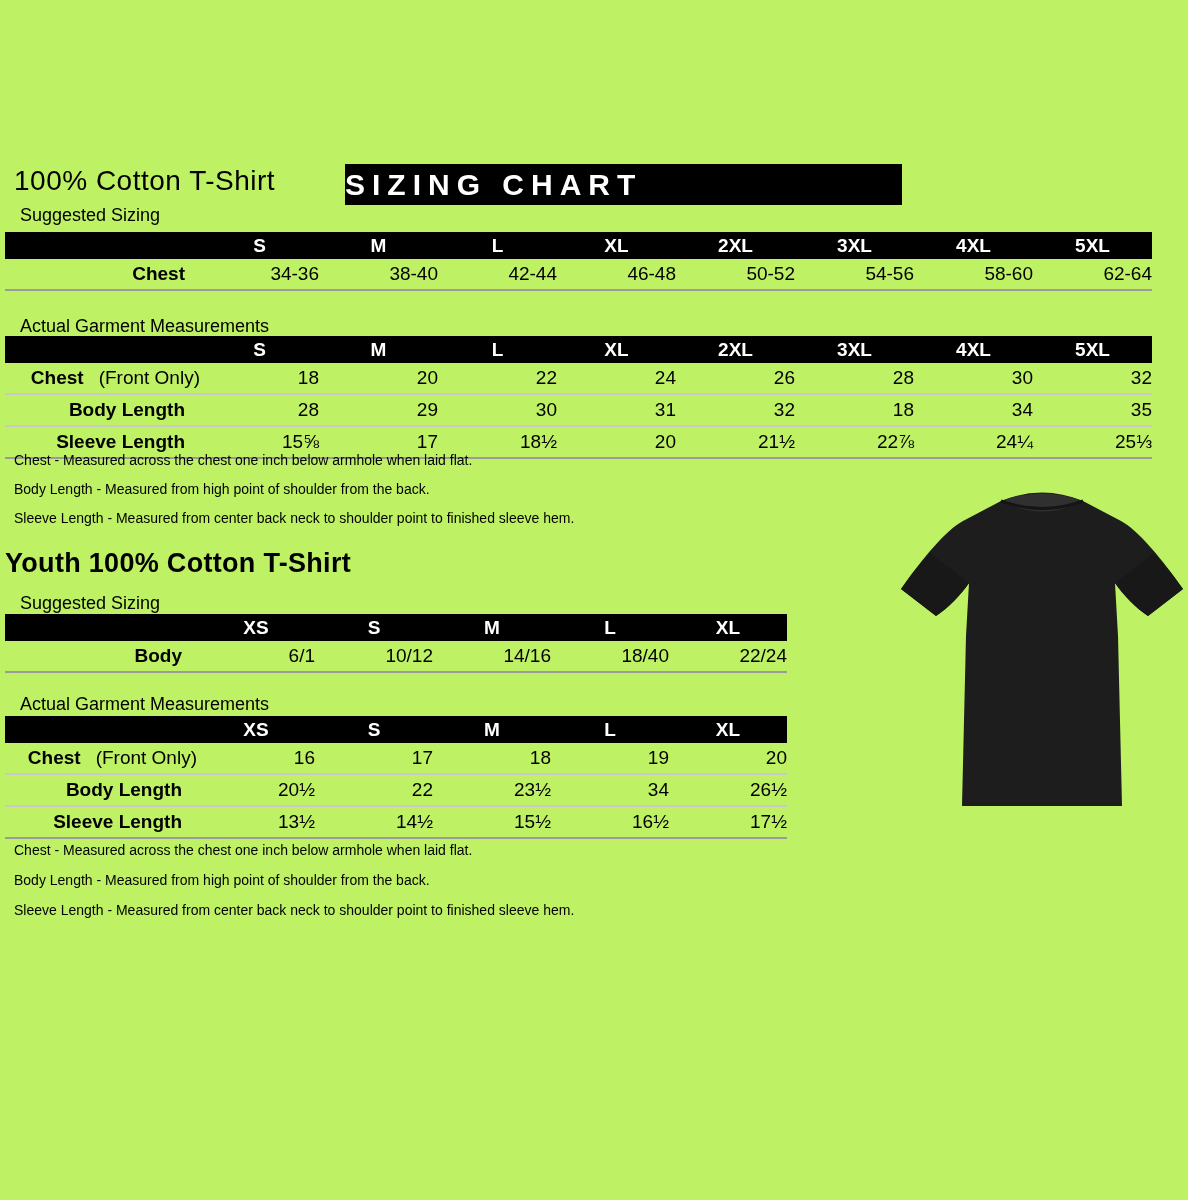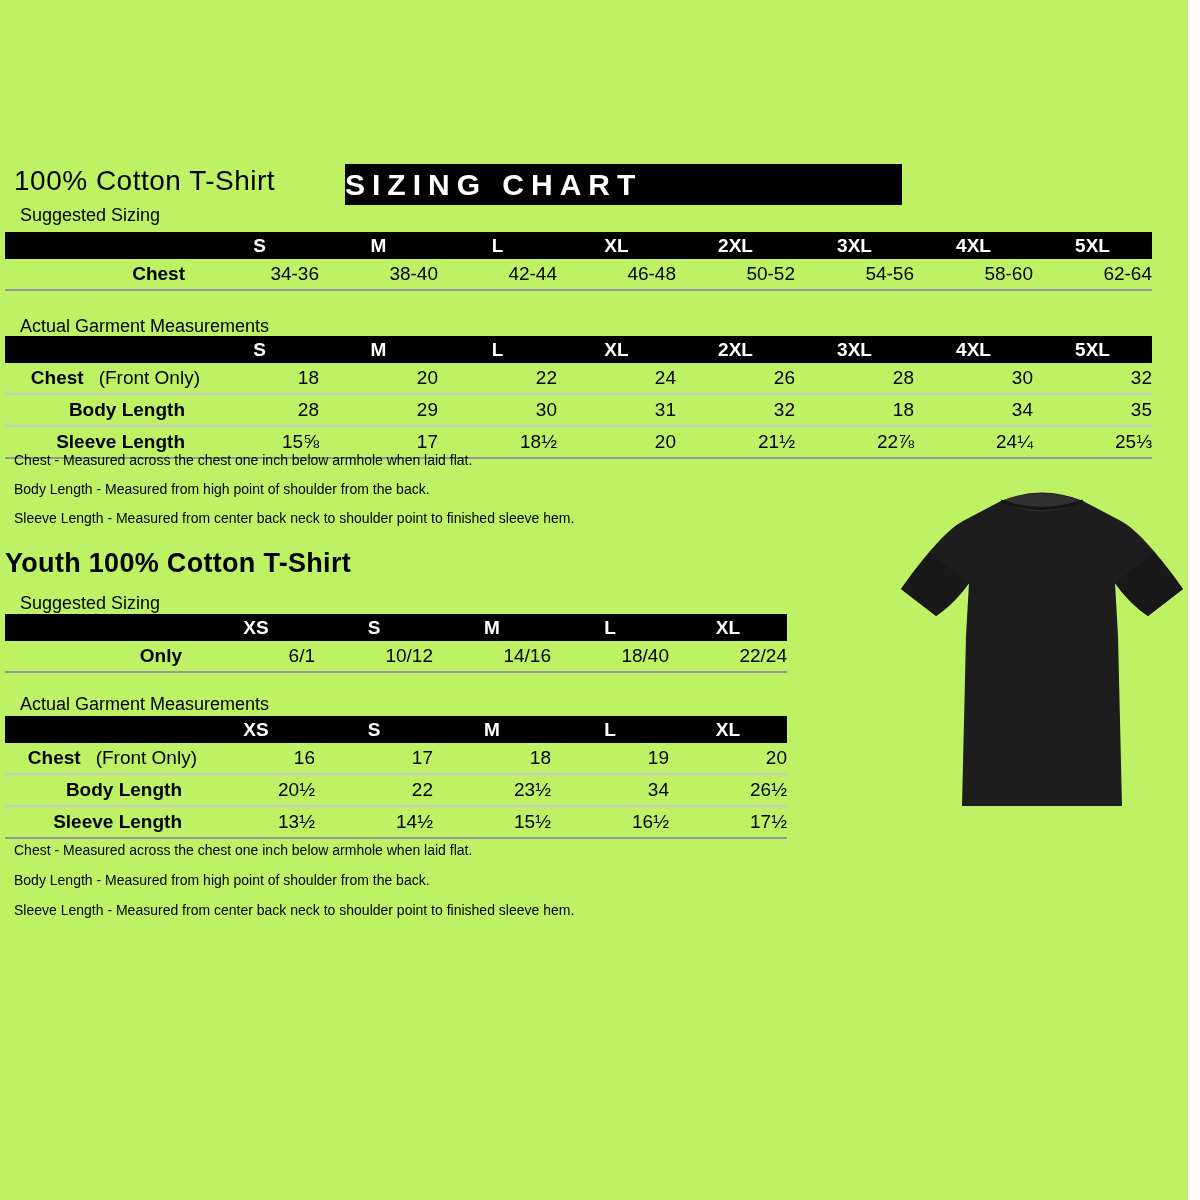--- a/index.html
+++ b/index.html
@@ -171,21 +171,21 @@
         <th></th>
         <th>XS</th>
         <th>S</th>
         <th>M</th>
         <th>L</th>
         <th>XL</th>
       </tr>
     </thead>
     <tbody>
       <tr>
-        <td class="labcell"><span>Only</span><span class="sfx"></span></td>
+        <td class="labcell"><span>Body</span><span class="sfx"></span></td>
         <td>6/1</td>
         <td>10/12</td>
         <td>14/16</td>
         <td>18/40</td>
         <td>22/24</td>
       </tr>
     </tbody>
   </table>
 
   <div class="abs section-label" style="top:694px">Actual Garment Measurements</div>

